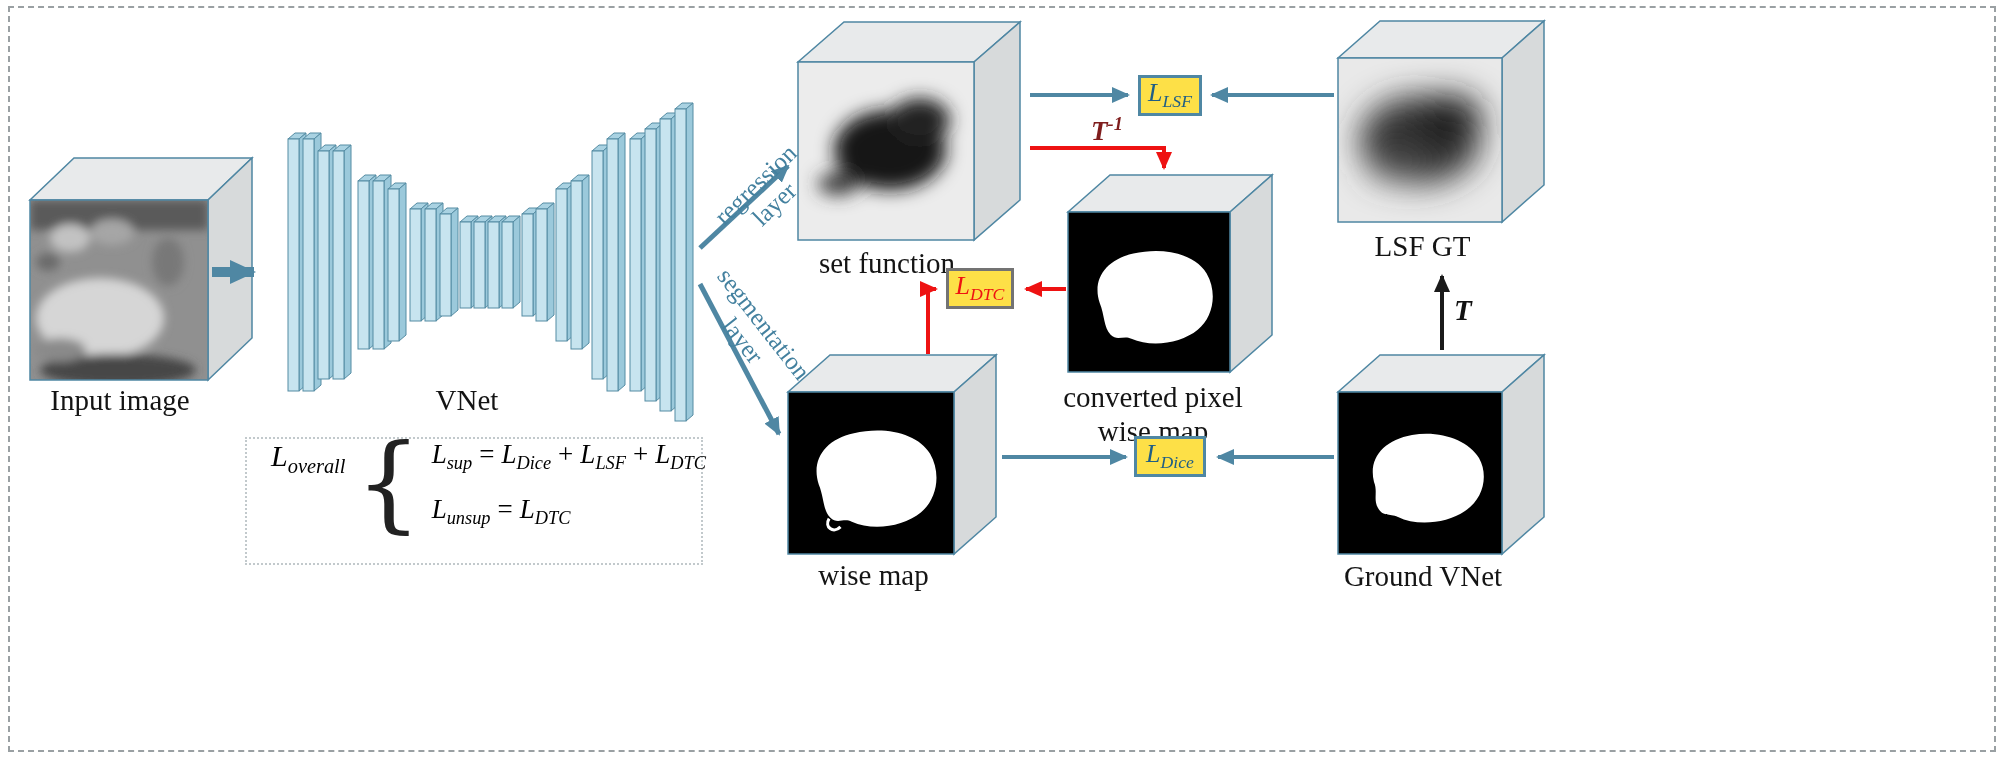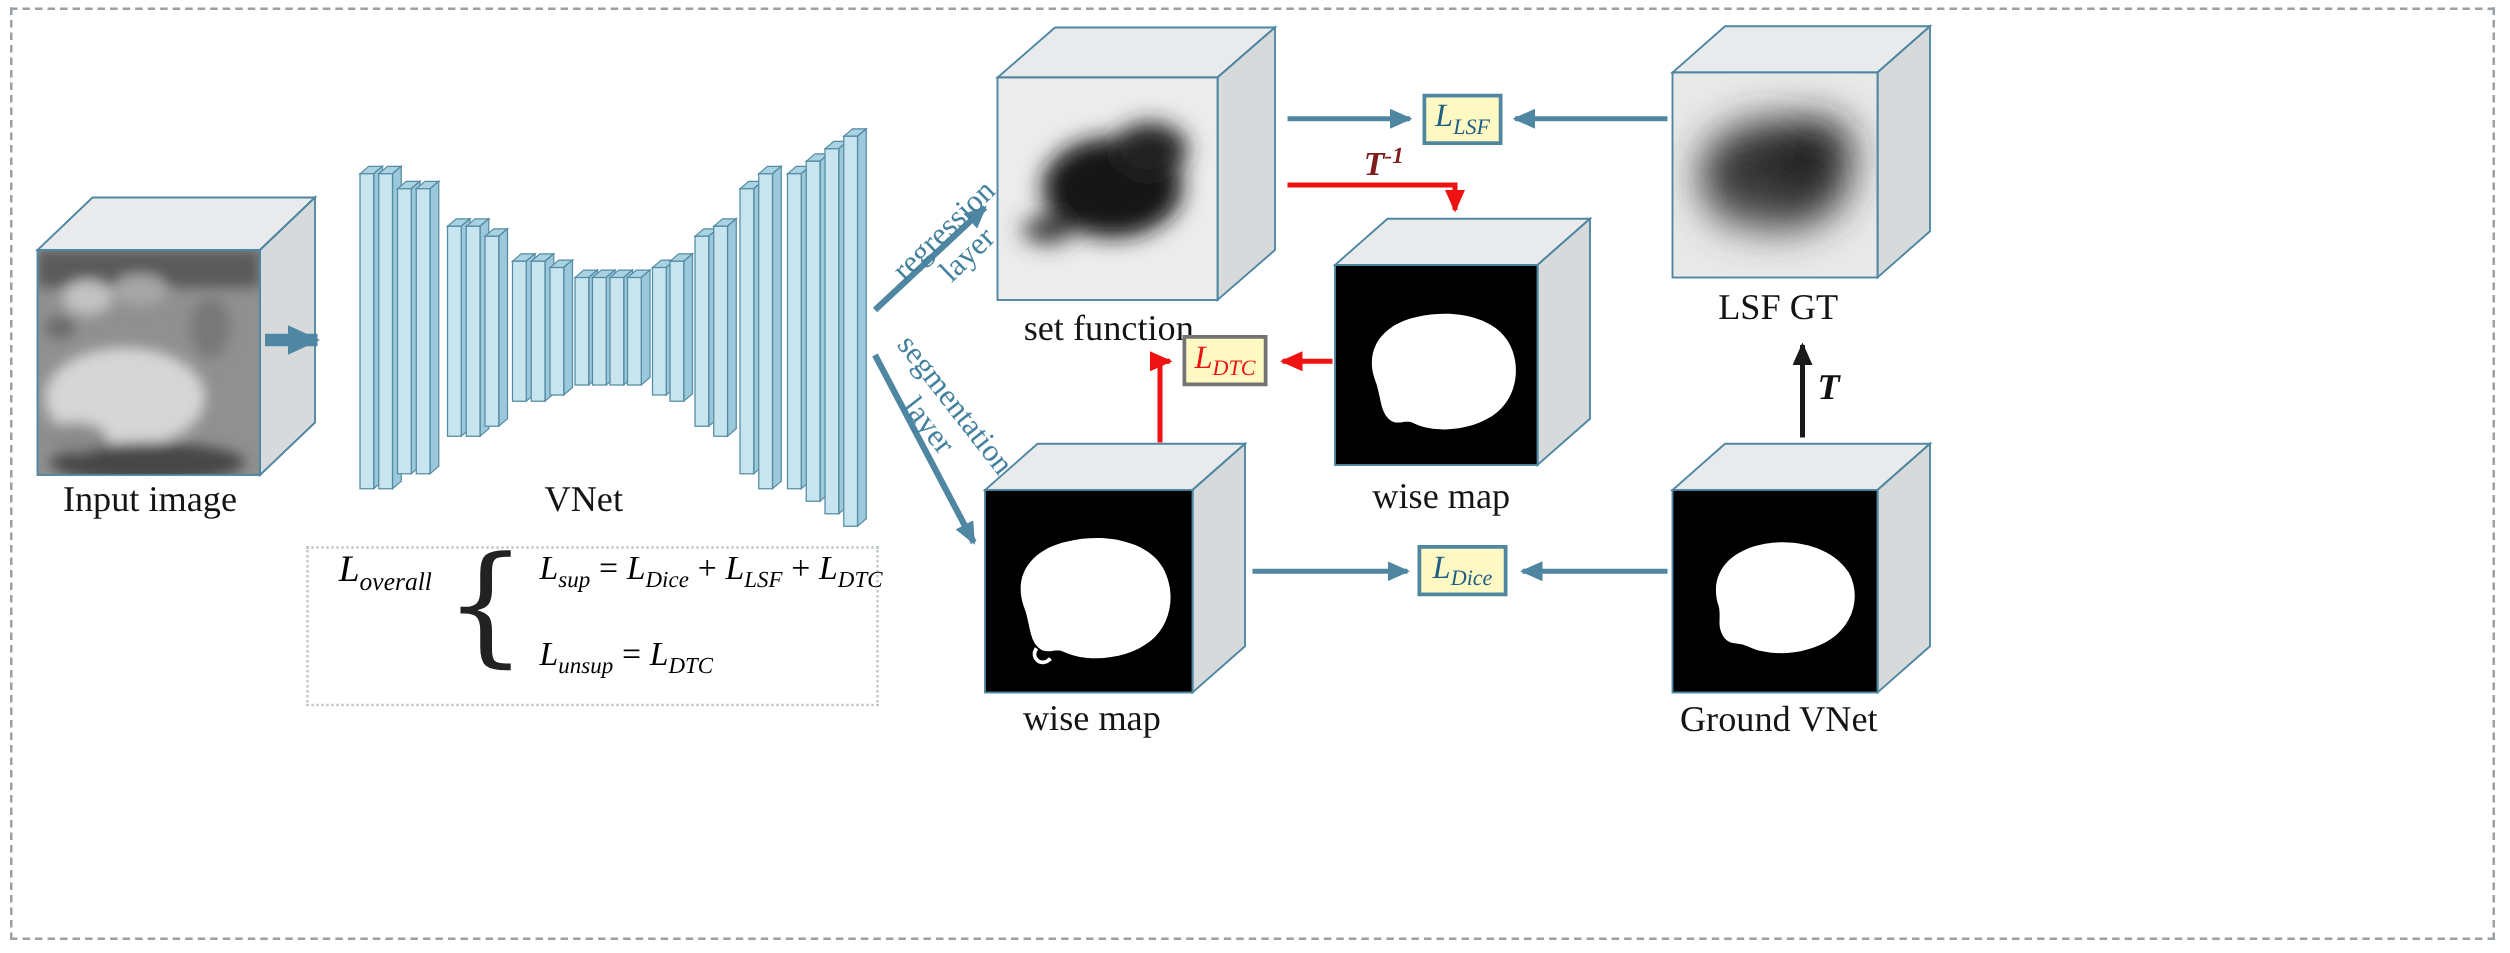--- a/index.html
+++ b/index.html
@@ -6,37 +6,37 @@
   .stage{position:relative;width:2008px;height:762px;background:#fff;
          font-family:"Liberation Serif",serif;overflow:hidden;}
   .frame{position:absolute;left:8px;top:6px;width:1988px;height:746px;
          border:2px dashed #9aa0a3;box-sizing:border-box;}
   svg.layer{position:absolute;left:0;top:0;}
   .label{position:absolute;text-align:center;font-size:29px;color:#141414;}
   .label .ln{display:block;line-height:1.18;}
   .rot{position:absolute;text-align:center;color:#44819f;font-size:25px;line-height:1.06;}
   .rot .ln{display:block;}
   .loss-box{position:absolute;display:flex;align-items:center;justify-content:center;
-            background:#fef9c3;font-size:26px;box-sizing:border-box;}
+            background:#fde047;font-size:26px;box-sizing:border-box;}
   .loss-box.teal{border:3px solid #4f87a3;color:#1f5e85;}
   .loss-box.red{border:3px solid #737373;color:#ee1212;}
   .math i{font-family:"Liberation Serif",serif;font-style:italic;}
   .math sub{font-size:68%;font-style:italic;}
   .math sup{font-size:68%;font-style:italic;}
   .math .op{margin:0 7px;font-style:normal;}
   .tinv{position:absolute;color:#7f1d1d;font-weight:bold;font-style:italic;
         font-size:27px;text-align:center;}
   .tfwd{position:absolute;color:#111;font-weight:bold;font-style:italic;font-size:29px;}
   .formula-box{position:absolute;left:245px;top:437px;width:458px;height:128px;
                border:2px dotted #c2c9cc;box-sizing:border-box;
                display:flex;padding:0 10px;}
   .f-overall{font-size:30px;margin-left:14px;white-space:nowrap;}
   .brace{font-size:104px;color:#222;line-height:0.85;margin:0 10px 10px 10px;
          font-family:"DejaVu Serif",serif;font-weight:400;}
-  .f-lines{display:flex;flex-direction:column;gap:34px;font-size:27px;}
+  .f-lines{display:flex;flex-direction:column;gap:20px;font-size:27px;}
   .f-line{white-space:nowrap;}
 </style>
 </head>
 <body>
 
 <div class="stage">
   <div class="frame"></div>
 
   <svg class="layer" width="2008" height="762" viewBox="0 0 2008 762">
     <defs>
@@ -263,20 +263,21 @@
   <div class="rot" style="left:680px;top:306px;width:146px;transform:rotate(52deg);">
     <span class="ln">segmentation</span>
     <span class="ln">layer</span>
   </div>
 
   <div class="label" style="left:782px;top:246px;width:210px;">
     <span class="ln">set function</span>
   </div>
 
   <div class="label" style="left:1058px;top:380px;width:190px;">
+    <span class="ln">converted pixel</span>
     <span class="ln">wise map</span>
   </div>
 
   <div class="label" style="left:766px;top:558px;width:215px;">
     <span class="ln">wise map</span>
   </div>
 
   <div class="label" style="left:1330px;top:230px;width:185px;">LSF GT</div>
 
   <div class="label" style="left:1328px;top:560px;width:190px;">Ground VNet</div>

